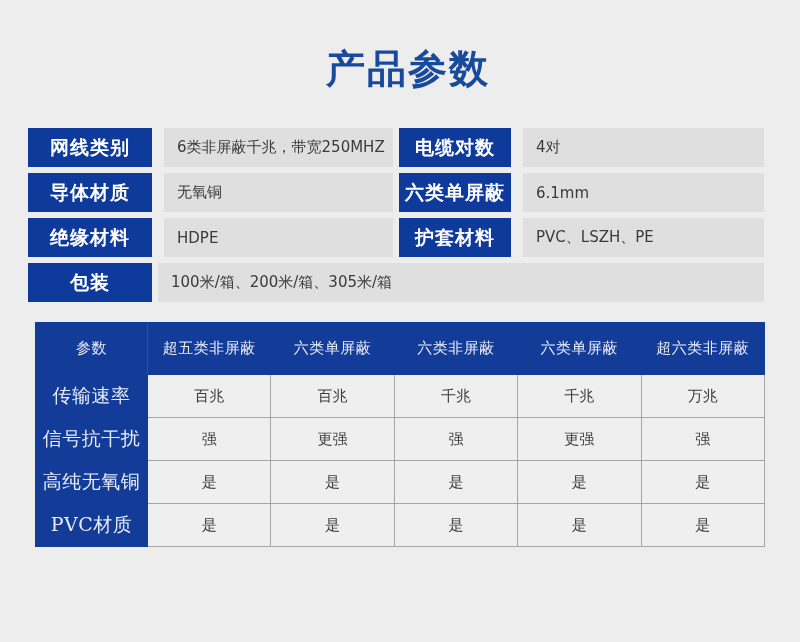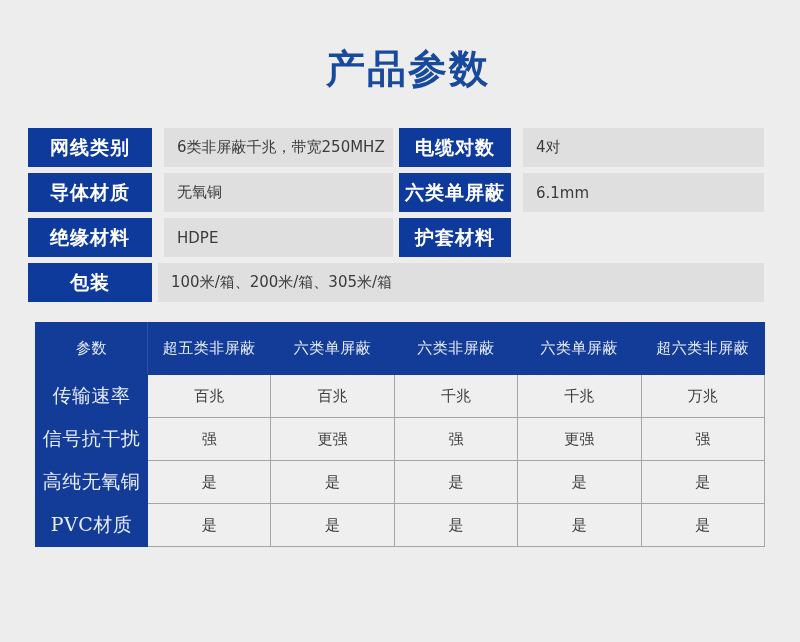--- a/index.html
+++ b/index.html
@@ -135,20 +135,21 @@
     </div>
   </div>
 
   <div class="spec-row">
     <div class="spec-half">
       <div class="spec-label">绝缘材料</div>
       <div class="spec-value">HDPE</div>
     </div>
     <div class="spec-half">
       <div class="spec-label wide">护套材料</div>
+      <div class="spec-value">PVC、LSZH、PE</div>
     </div>
   </div>
 
   <div class="spec-row full">
     <div class="spec-label">包装</div>
     <div class="spec-value">100米/箱、200米/箱、305米/箱</div>
   </div>
 
 </div>
 

